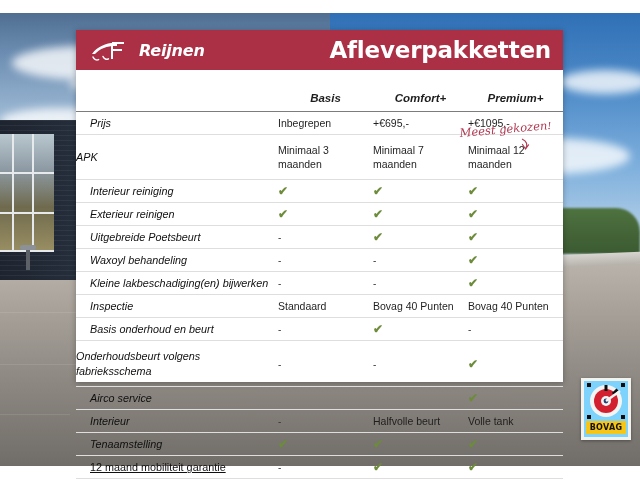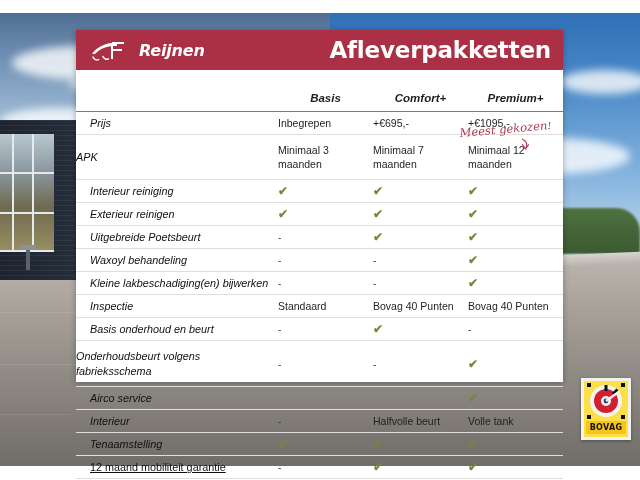--- a/index.html
+++ b/index.html
@@ -88,21 +88,21 @@
   }
   tbody tr.noital td.lbl{font-style:normal;text-decoration:underline;}
   tbody tr:last-child td{border-bottom:1.5px solid #7c7c7c;}
   tbody tr.tall td{padding:8px 0;line-height:1.35;}
   .chk{color:#6d8c3a;font-size:12px;font-weight:bold;line-height:1;}
   .dash{color:#3a3a3a;font-size:10px;}
 
   
   .bovag{position:absolute;left:581px;top:378px;width:50px;height:62px;
         background:#f2f2ef;padding:3px;box-sizing:border-box;box-shadow:0 1px 3px rgba(0,0,0,.35);}
-  .bovag-inner{position:relative;width:44px;height:56px;background:#fde047;}
+  .bovag-inner{position:relative;width:44px;height:56px;background:#7dd3fc;}
   .bovag-mark{position:absolute;left:3px;top:2px;width:38px;height:36px;}
   .bovag-band{position:absolute;left:2px;bottom:3px;width:40px;height:13px;background:#f5c518;
         display:flex;align-items:center;justify-content:center;}
   .bovag-band span{font-size:8px;font-weight:bold;color:#111;letter-spacing:.3px;
         font-family:"DejaVu Sans", sans-serif;}
 </style>
 </head>
 <body>
 
 <div id="stage">

